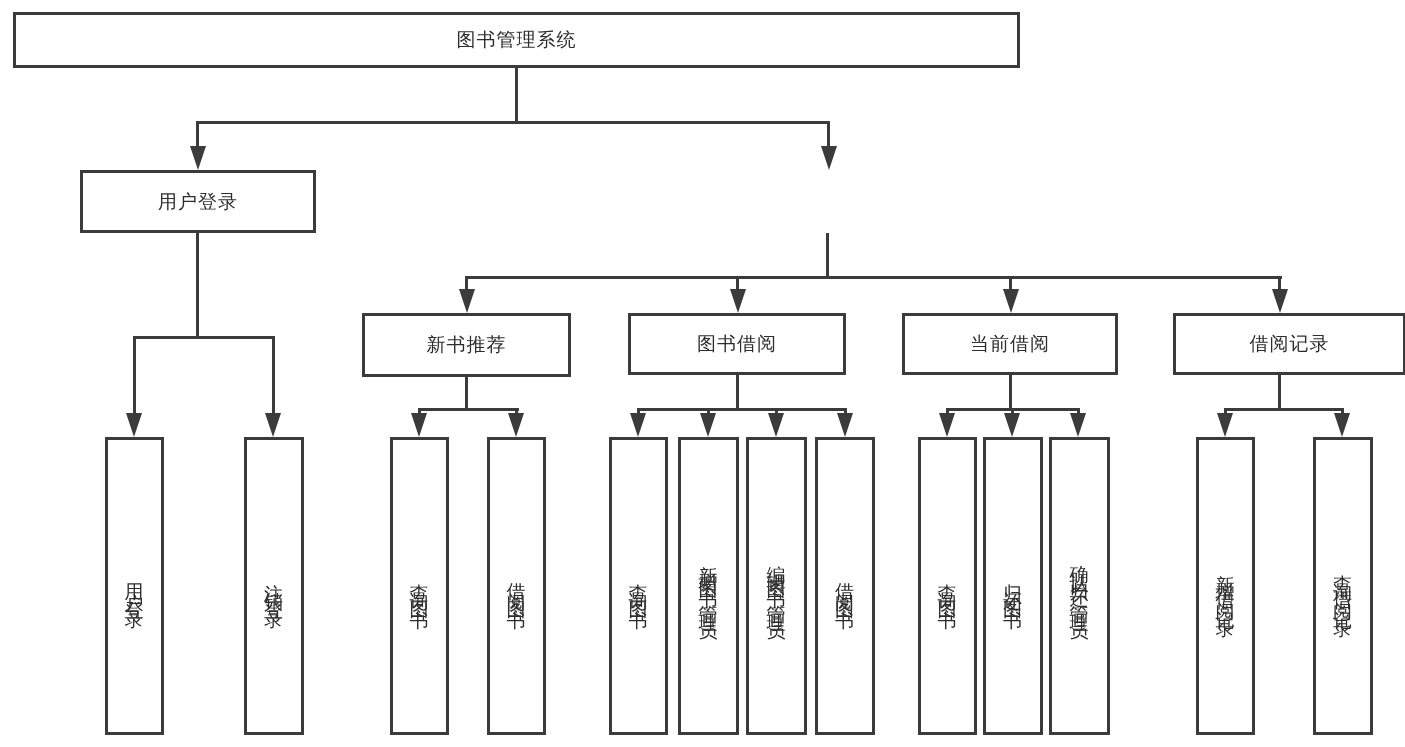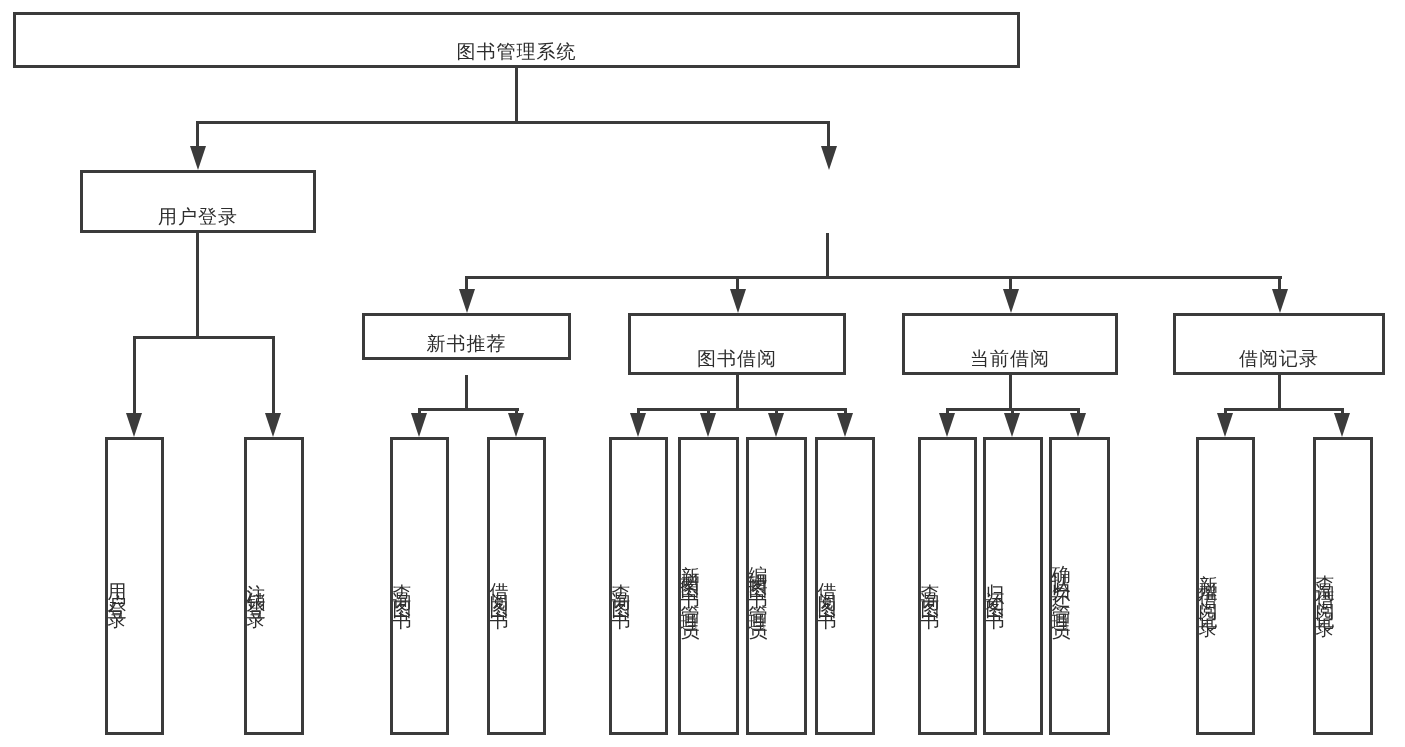--- a/index.html
+++ b/index.html
@@ -11,21 +11,21 @@
     overflow: hidden;
     font-family: "Liberation Sans", "DejaVu Sans", sans-serif;
     color: #2d2d2d;
   }
   .box {
     position: absolute;
     box-sizing: border-box;
     border: 3px solid #3b3b3b;
     background: #ffffff;
     display: flex;
-    align-items: flex-end;
+    align-items: center;
     justify-content: center;
     font-size: 19px;
     letter-spacing: 1px;
     color: #2d2d2d;
     text-align: center;
   }
   .vbox {
     writing-mode: vertical-rl;
     text-orientation: mixed;
     letter-spacing: 9px;
@@ -82,30 +82,30 @@
   <div class="hline" style="left:465px; top:276px; width:817px;"></div>
   <div class="vline" style="left:465px; top:276px; height:14px;"></div>
   <div class="arrow" style="left:459px; top:289px;"></div>
   <div class="vline" style="left:736px; top:276px; height:14px;"></div>
   <div class="arrow" style="left:730px; top:289px;"></div>
   <div class="vline" style="left:1009px; top:276px; height:14px;"></div>
   <div class="arrow" style="left:1003px; top:289px;"></div>
   <div class="vline" style="left:1278px; top:276px; height:14px;"></div>
   <div class="arrow" style="left:1272px; top:289px;"></div>
 
-  <div class="box" style="left:362px; top:313px; width:209px; height:47px;">
+  <div class="box" style="left:362px; top:313px; width:209px; height:64px;">
     <span>新书推荐</span>
   </div>
   <div class="box" style="left:628px; top:313px; width:218px; height:62px;">
     <span>图书借阅</span>
   </div>
   <div class="box" style="left:902px; top:313px; width:216px; height:62px;">
     <span>当前借阅</span>
   </div>
-  <div class="box" style="left:1173px; top:313px; width:212px; height:62px;">
+  <div class="box" style="left:1173px; top:313px; width:233px; height:62px;">
     <span>借阅记录</span>
   </div>
 
   <div class="vline" style="left:465px; top:375px; height:33px;"></div>
   <div class="hline" style="left:418px; top:408px; width:101px;"></div>
   <div class="vline" style="left:418px; top:408px; height:7px;"></div>
   <div class="arrow" style="left:411px; top:413px;"></div>
   <div class="vline" style="left:515px; top:408px; height:7px;"></div>
   <div class="arrow" style="left:508px; top:413px;"></div>
 

